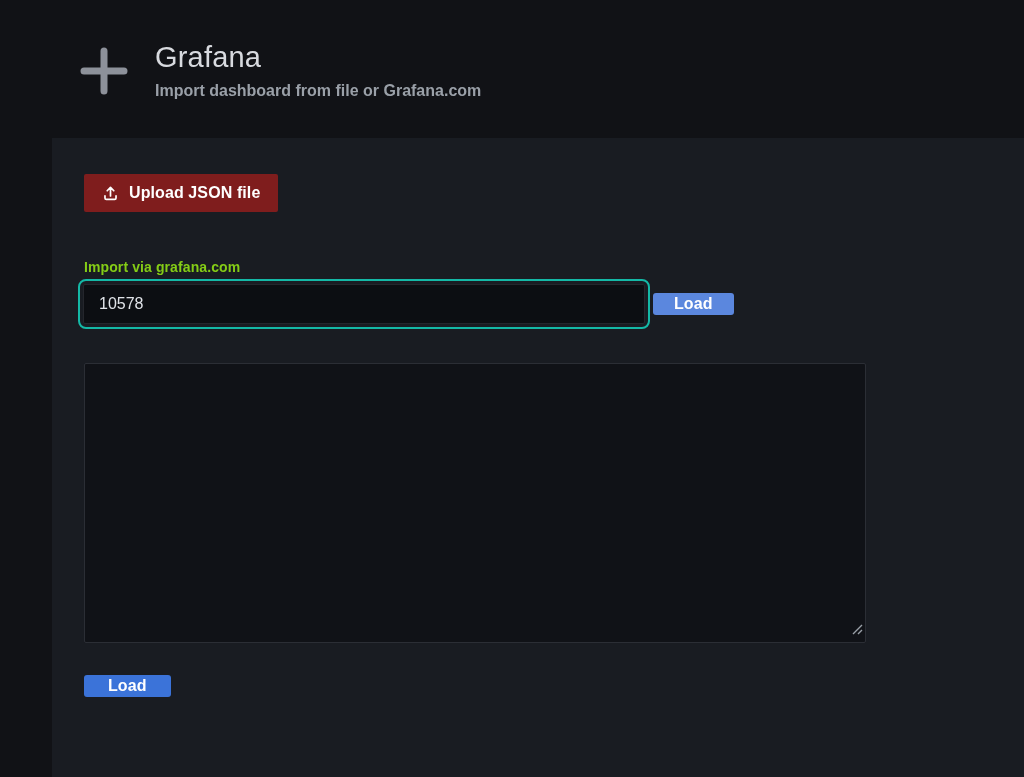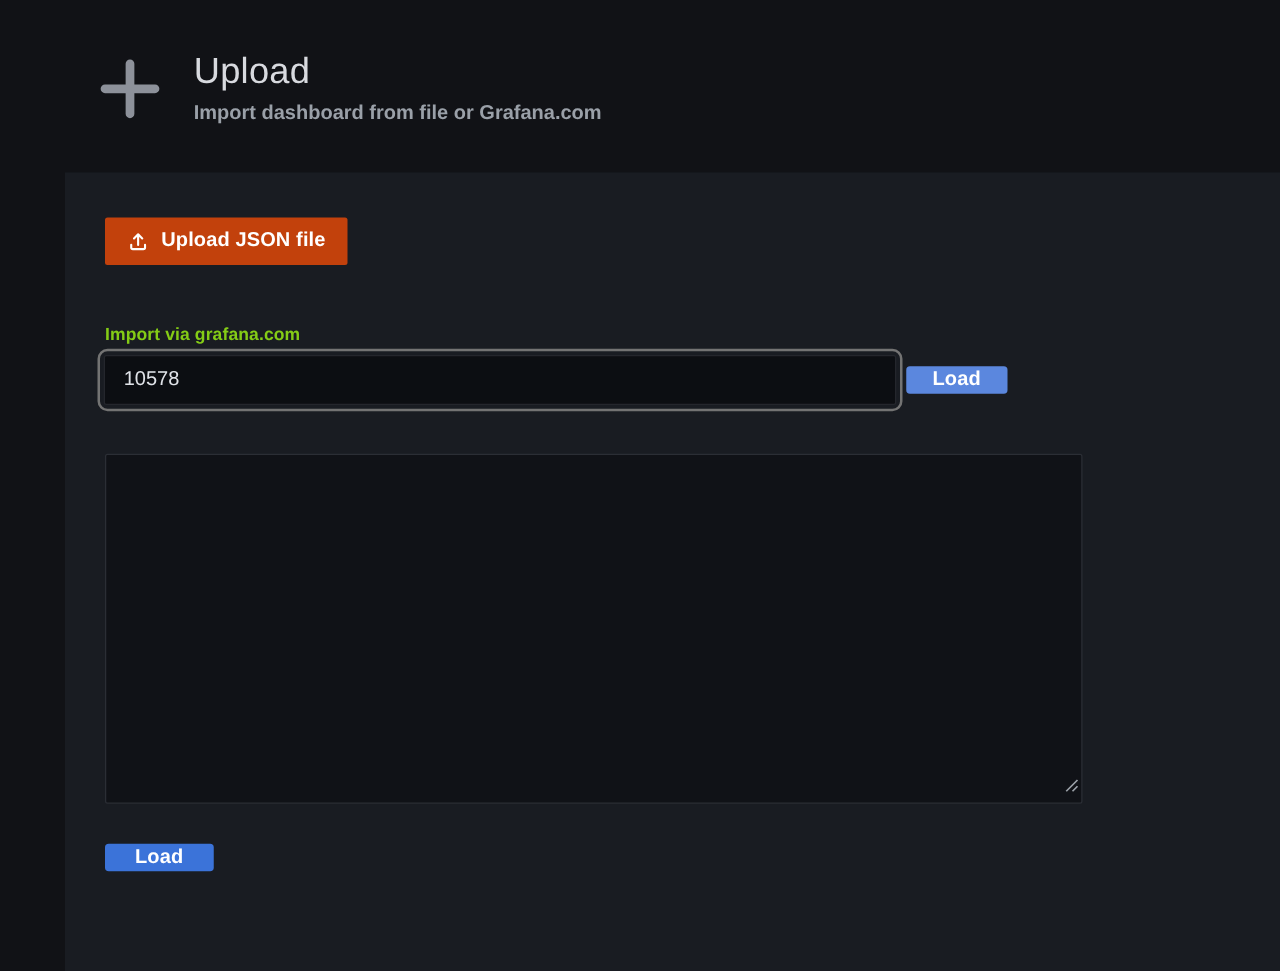--- a/index.html
+++ b/index.html
@@ -59,21 +59,21 @@
     padding: 36px 32px;
   }
 
   
   .upload-btn {
     display: inline-flex;
     align-items: center;
     gap: 10px;
     height: 38px;
     padding: 0 18px;
-    background: #c2410c;
+    background: #7f1d1d;
     color: #ffffff;
     font-family: inherit;
     font-size: 16px;
     font-weight: 700;
     letter-spacing: 0.1px;
     border: none;
     border-radius: 2px;
     cursor: pointer;
   }
   .upload-btn svg { display: block; }
@@ -88,24 +88,24 @@
     line-height: 20px;
   }
   .group-gcom { margin-top: 45px; }
 
   .input-row {
     display: flex;
     align-items: center;
     margin-left: -6px;
   }
   .focus-ring {
-    border: 2px solid #737373;
+    border: 2px solid #14b8a6;
     border-radius: 8px;
     padding: 3px;
-    width: 644px;
+    width: 572px;
     background: transparent;
   }
   .gcom-input {
     display: block;
     width: 100%;
     height: 40px;
     background: #0c0e12;
     border: 1px solid #24262c;
     border-radius: 2px;
     color: #e0e3e8;
@@ -157,21 +157,21 @@
 
 <div class="page">
 
   <div class="header">
     <div class="plus-icon-box">
       <svg width="58" height="58" viewBox="0 0 58 58" fill="none">
         <path d="M29 9 V49 M9 29 H49" stroke="#8d919a" stroke-width="7" stroke-linecap="round"></path>
       </svg>
     </div>
     <div class="header-text">
-      <div class="page-title">Upload</div>
+      <div class="page-title">Grafana</div>
       <div class="page-subtitle">Import dashboard from file or Grafana.com</div>
     </div>
   </div>
 
   <div class="panel">
 
     <button class="upload-btn">
       <span>
         <svg width="17" height="17" viewBox="0 0 16 16" fill="none">
           <path d="M2.8 10.2 v2 a1.3 1.3 0 0 0 1.3 1.3 h7.8 a1.3 1.3 0 0 0 1.3 -1.3 v-2" stroke="#ffffff" stroke-width="1.6" stroke-linecap="round" stroke-linejoin="round"></path>

